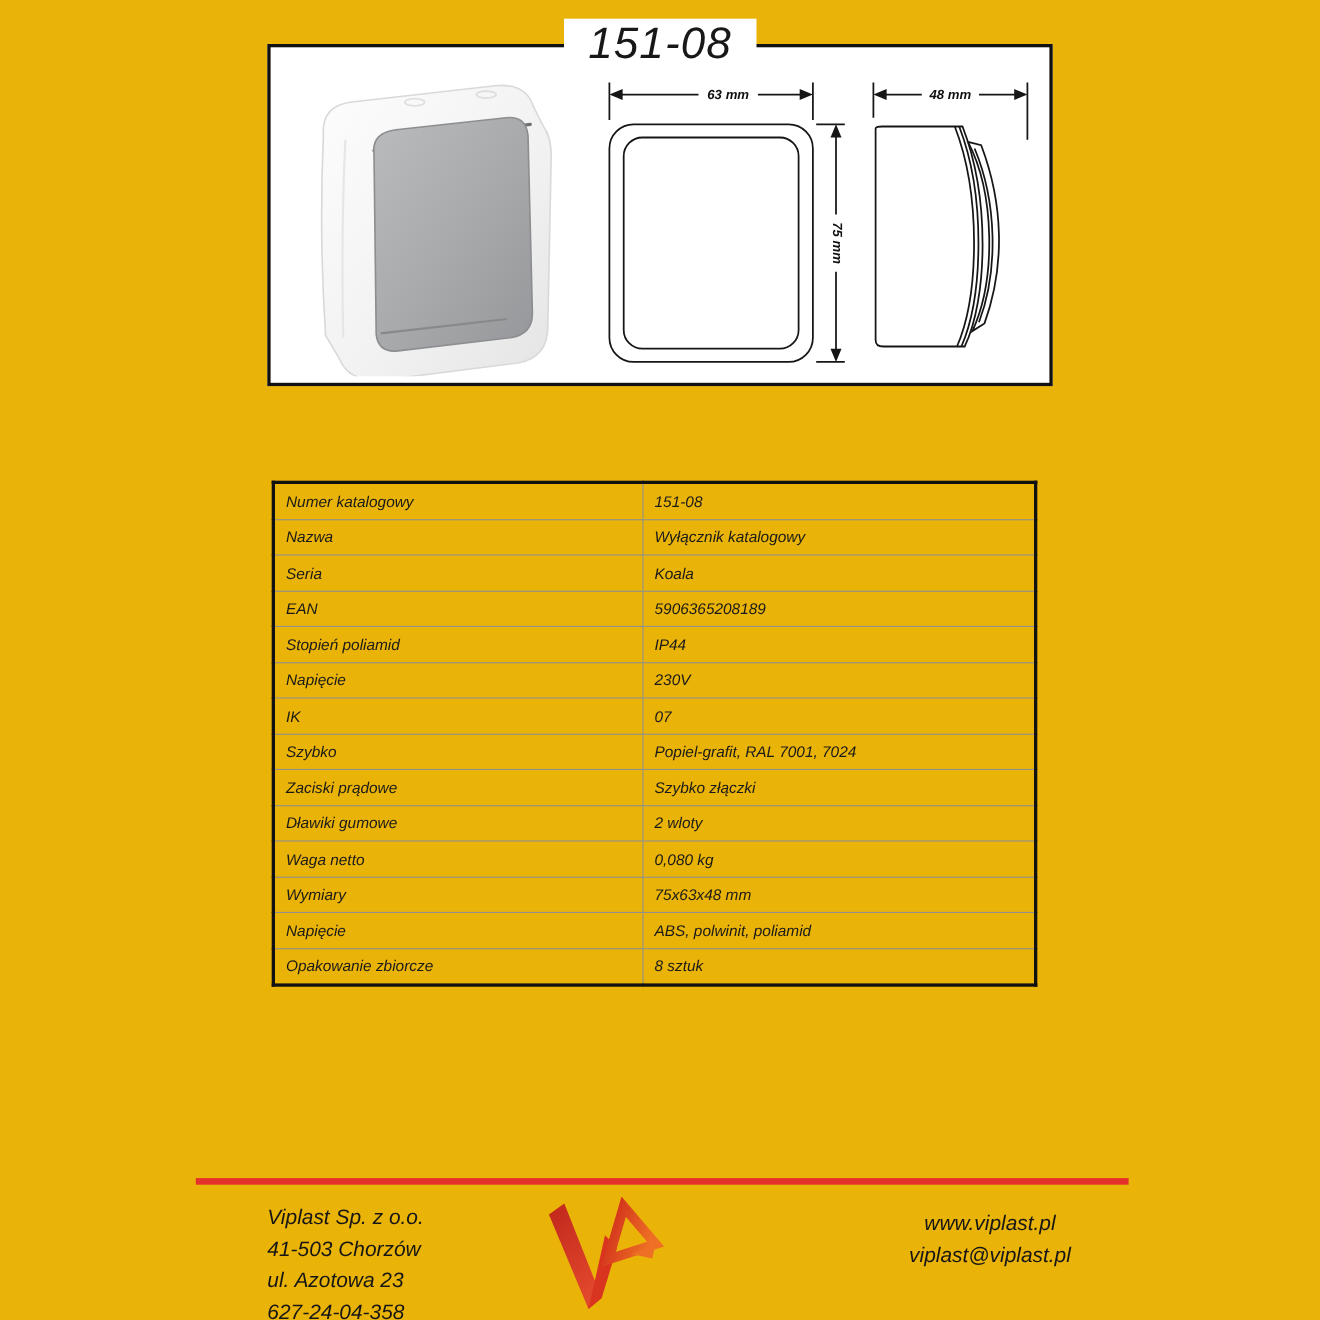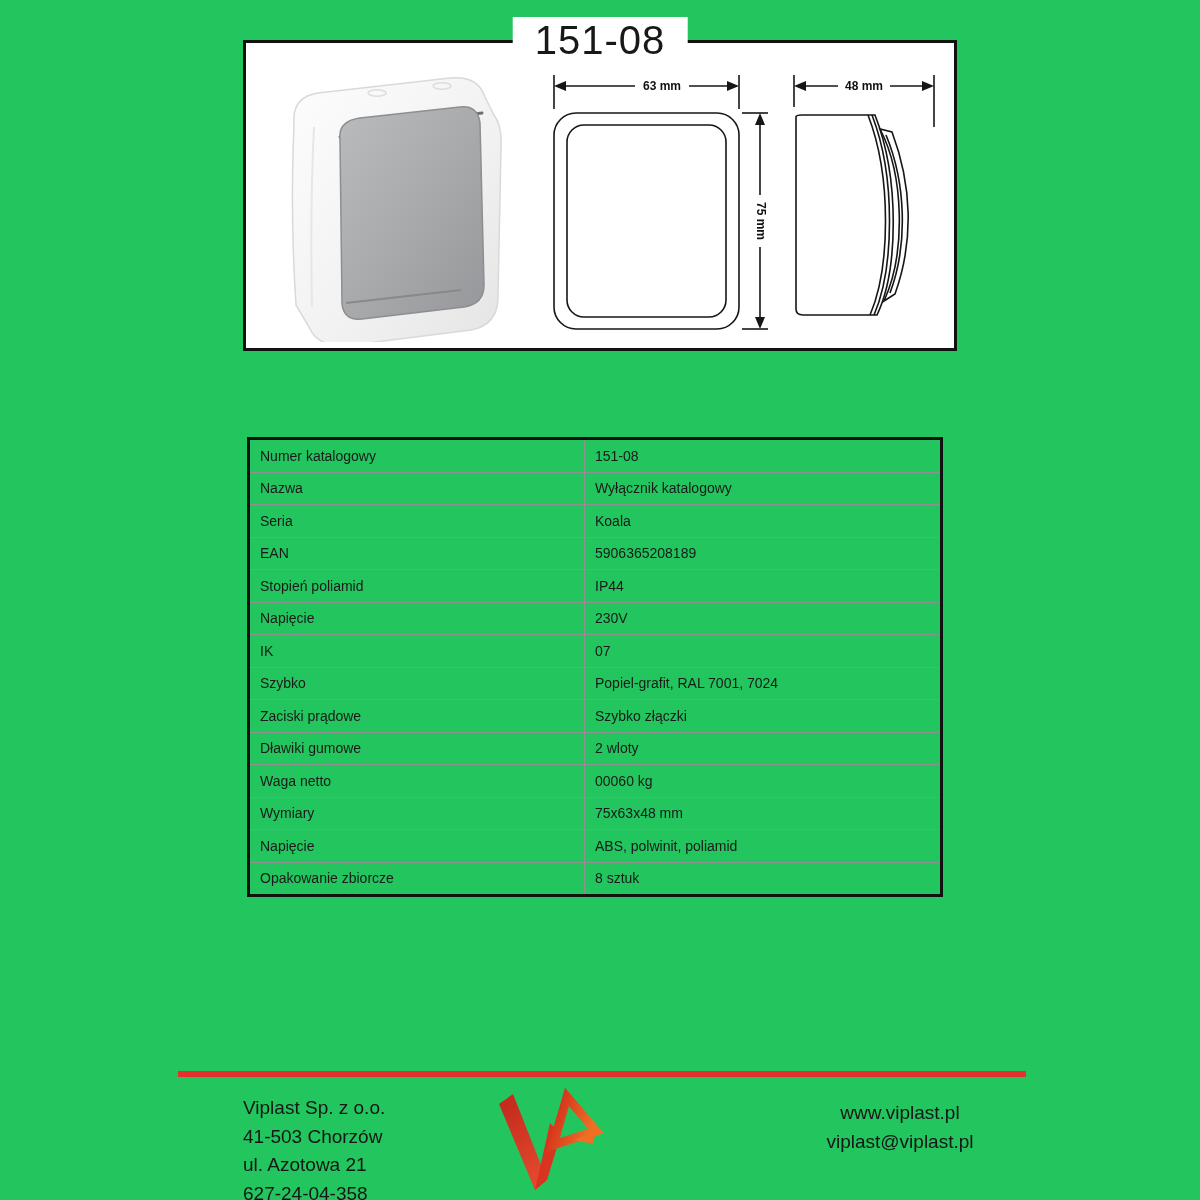--- a/index.html
+++ b/index.html
@@ -1,18 +1,18 @@
 <!DOCTYPE html>
 <html><head>
 <meta charset="utf-8">
 <style>
   html,body { margin:0; padding:0; background:#ffffff; }
   .page {
-    position:relative; width:1200px; height:1200px; background:#22c55e;
-    font-family:"Liberation Sans", sans-serif; color:#1a1a1a; overflow:hidden;
+    position:relative; width:1200px; height:1200px; background:#eab308;
+    font-family:"Liberation Sans", sans-serif; color:#1a1a1a; overflow:hidden;font-style:italic;
   }
 
   
   .product-box {
     position:absolute; left:243px; top:40px; width:708px; height:305px;
     border:3px solid #111111; background:#ffffff;
   }
   .box-title {
     position:absolute; top:-26px; left:50%; transform:translateX(-50%);
     background:#ffffff; padding:0 22px; font-size:40px; line-height:46px;
@@ -175,21 +175,21 @@
           <td class="val">Szybko złączki</td>
         </tr>
 
         <tr>
           <td class="lbl">Dławiki gumowe</td>
           <td class="val">2 wloty</td>
         </tr>
 
         <tr>
           <td class="lbl">Waga netto</td>
-          <td class="val">00060 kg</td>
+          <td class="val">0,080 kg</td>
         </tr>
 
         <tr>
           <td class="lbl">Wymiary</td>
           <td class="val">75x63x48 mm</td>
         </tr>
 
         <tr>
           <td class="lbl">Napięcie</td>
           <td class="val">ABS, polwinit, poliamid</td>
@@ -200,21 +200,21 @@
           <td class="val">8 sztuk</td>
         </tr>
       </tbody>
   </table>
 
   <div class="footer-rule" style="background: rgb(229, 49, 43);"></div>
 
   <div class="company">
     <div>Viplast Sp. z o.o.</div>
     <div>41-503 Chorzów</div>
-    <div>ul. Azotowa 21</div>
+    <div>ul. Azotowa 23</div>
     <div>627-24-04-358</div>
   </div>
 
   <svg class="logo-mark" viewBox="0 0 106 110">
     <defs>
       <linearGradient id="lgv" x1="0" y1="0" x2="0.4" y2="1">
         <stop offset="0" stop-color="#c1271c"></stop>
           <stop offset="1" stop-color="#e0472b"></stop>
       </linearGradient>
       <linearGradient id="lgt" x1="0" y1="0" x2="1" y2="0.4">

